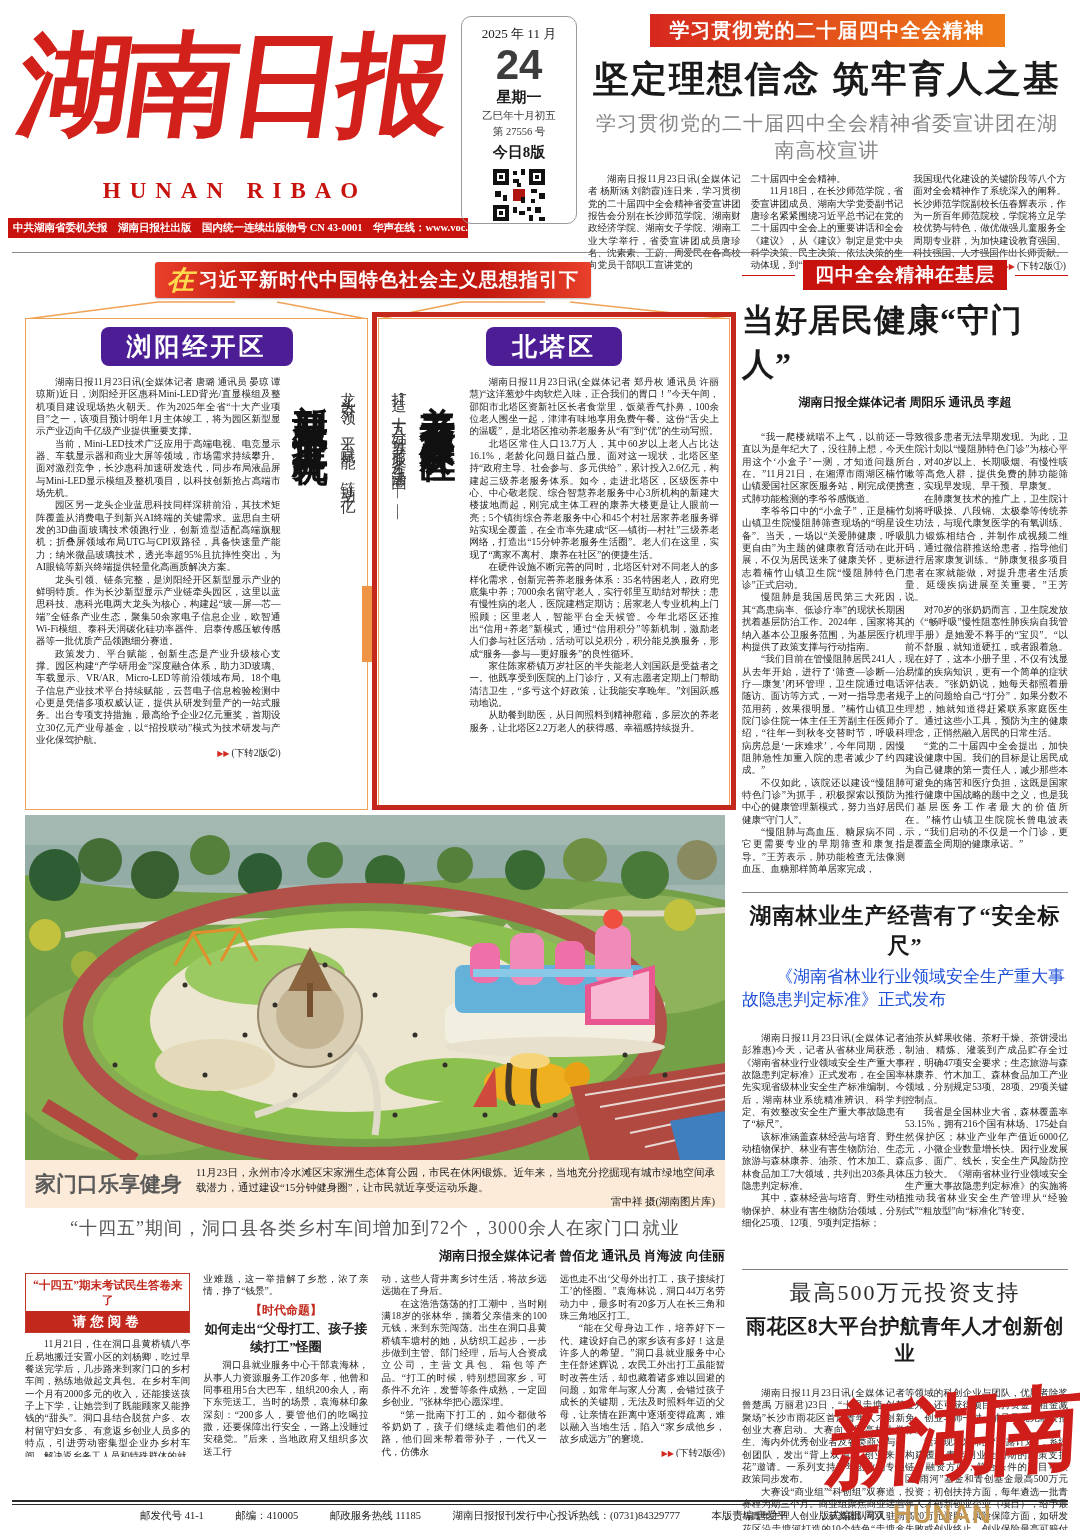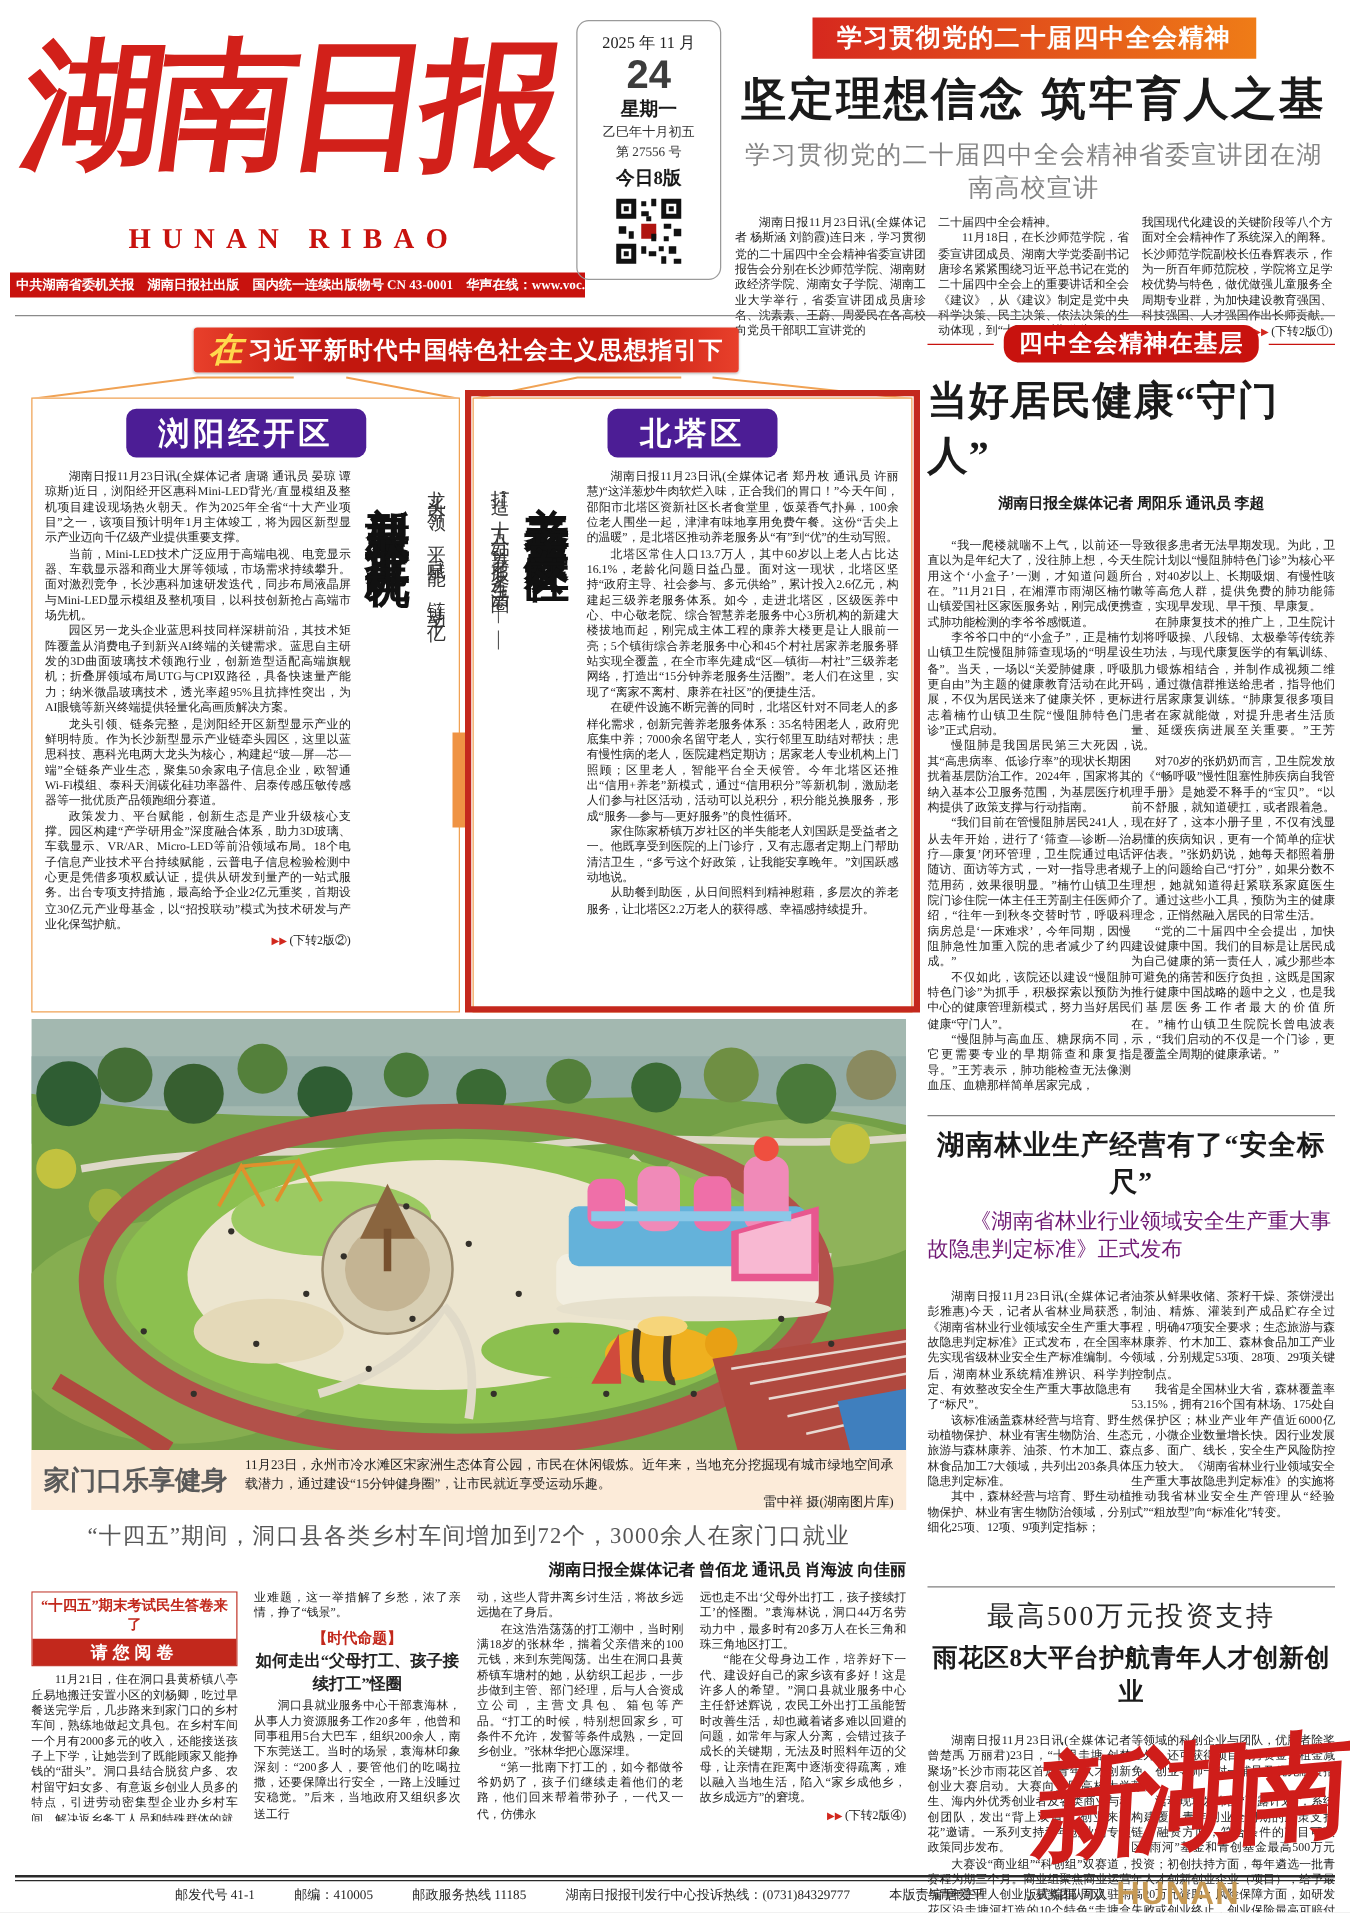--- a/index.html
+++ b/index.html
@@ -13,21 +13,21 @@
       letter-spacing:-6px;line-height:1.2;transform:skewX(-8deg);white-space:nowrap;}
   .romanized{position:absolute;left:0;right:0;top:168px;text-align:center;font-size:23px;font-weight:bold;
       color:#c8120e;letter-spacing:9px;}
   .info-bar{position:absolute;left:8px;top:218px;width:450px;background:#c8120e;color:#fff;
       font-size:10.5px;font-weight:bold;padding:3px 5px;white-space:nowrap;overflow:hidden;}
 
   
   .date-box{position:absolute;left:461px;top:16px;width:116px;height:208px;border:1px solid #9a9a9a;
       border-radius:10px;text-align:center;box-sizing:border-box;padding-top:8px;}
   .db-ym{font-size:13px;color:#222;}
-  .db-day{font-size:32px;font-weight:bold;color:#3c3c3c;line-height:1.05;font-family:"Liberation Sans",sans-serif;}
+  .db-day{font-size:42px;font-weight:bold;color:#3c3c3c;line-height:1.05;font-family:"Liberation Sans",sans-serif;}
   .db-week{font-size:15px;font-weight:bold;margin-top:1px;}
   .db-lunar,.db-issue{font-size:10.5px;color:#333;margin-top:2px;}
   .db-pages{font-size:15px;font-weight:bold;margin-top:4px;}
   .db-qr{margin-top:5px;}
 
   
   .top-story{position:absolute;left:588px;top:14px;width:478px;height:236px;}
   .ts-badge{display:block;margin:0 auto;width:fit-content;background:linear-gradient(90deg,#d6281e,#ef7c17);
       color:#fff;font-weight:bold;font-size:20px;padding:3px 20px;letter-spacing:1px;}
   .ts-headline{text-align:center;font-size:36px;font-weight:900;letter-spacing:2px;margin-top:8px;}
@@ -66,28 +66,28 @@
   .flex-body{flex:1;overflow:hidden;}
   .orange-accent{position:absolute;left:362px;top:586px;width:13px;height:76px;background:#ef9344;z-index:6;}
   .annotation{position:absolute;left:372px;top:312px;width:354px;height:488px;border:5px solid #c4281d;
       z-index:30;pointer-events:none;}
 
   
   .right-col{position:absolute;left:742px;top:260px;width:326px;}
   .rc-badge-row{display:flex;align-items:center;gap:8px;}
   .rc-badge-row .line{flex:1;border-top:1.5px solid #c8120e;}
   .rc-badge{background:#c8120e;color:#fff;font-weight:bold;font-size:19px;padding:2px 12px;letter-spacing:1px;
-      font-family:Liberation Serif, serif;border-radius:12px;}
+      font-family:Liberation Serif, serif;}
   .rc-headline{text-align:left;font-size:32px;font-weight:900;letter-spacing:1px;margin-top:9px;}
   .rc-byline{text-align:center;font-size:12px;font-weight:bold;margin-top:7px;}
   .two-col{display:flex;margin-top:20px;overflow:hidden;}
   .two-col>div{flex:1;}
   .rdiv{border-top:1px solid #808080;margin:9px 0 8px;}
   .forest-headline{text-align:center;font-size:22px;font-weight:900;letter-spacing:1px;}
-  .forest-subhead{font-size:17px;color:#701a75;margin-top:5px;line-height:1.35;text-indent:2em;}
+  .forest-subhead{font-size:17px;color:#1d4ed8;margin-top:5px;line-height:1.35;text-indent:2em;}
   .yuhua-kicker{text-align:center;font-size:22px;color:#2a2a2a;letter-spacing:2px;}
   .yuhua-headline{text-align:center;font-size:20px;font-weight:900;margin-top:5px;letter-spacing:0.5px;}
 
   .xhn-logo{position:absolute;left:826px;top:1392px;font-size:92px;font-weight:900;color:#cf1d1a;
       letter-spacing:-10px;transform:rotate(-5deg) skewX(-8deg);z-index:40;line-height:1;white-space:nowrap;}
   .hunan-today{position:absolute;left:893px;top:1499px;font-size:26px;font-weight:bold;color:#c79a55;
       letter-spacing:1px;z-index:41;font-family:"Liberation Sans",sans-serif;}
 
   
   .photo-wrap{position:absolute;left:25px;top:815px;width:700px;height:345px;overflow:hidden;}

